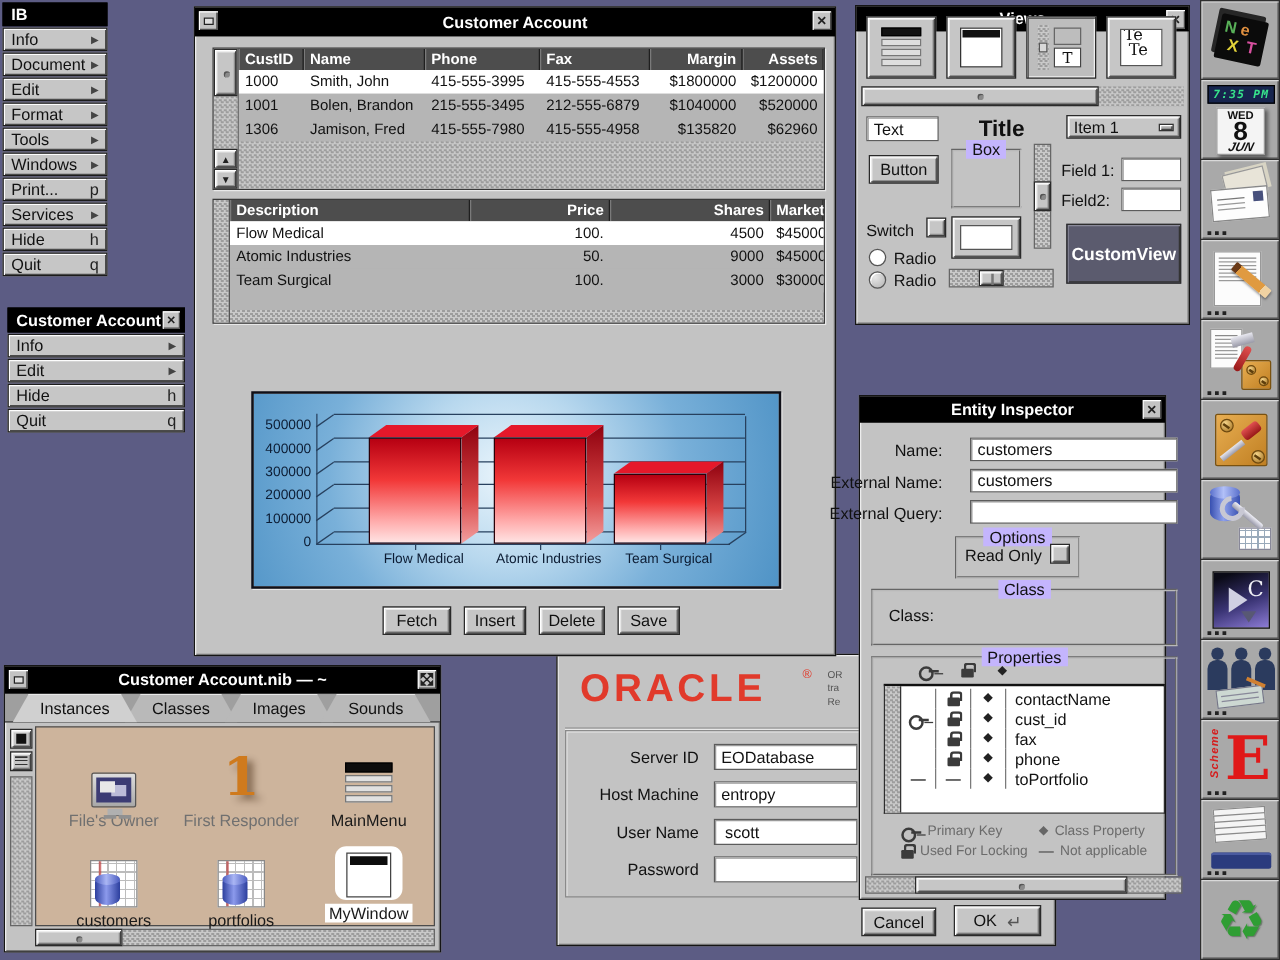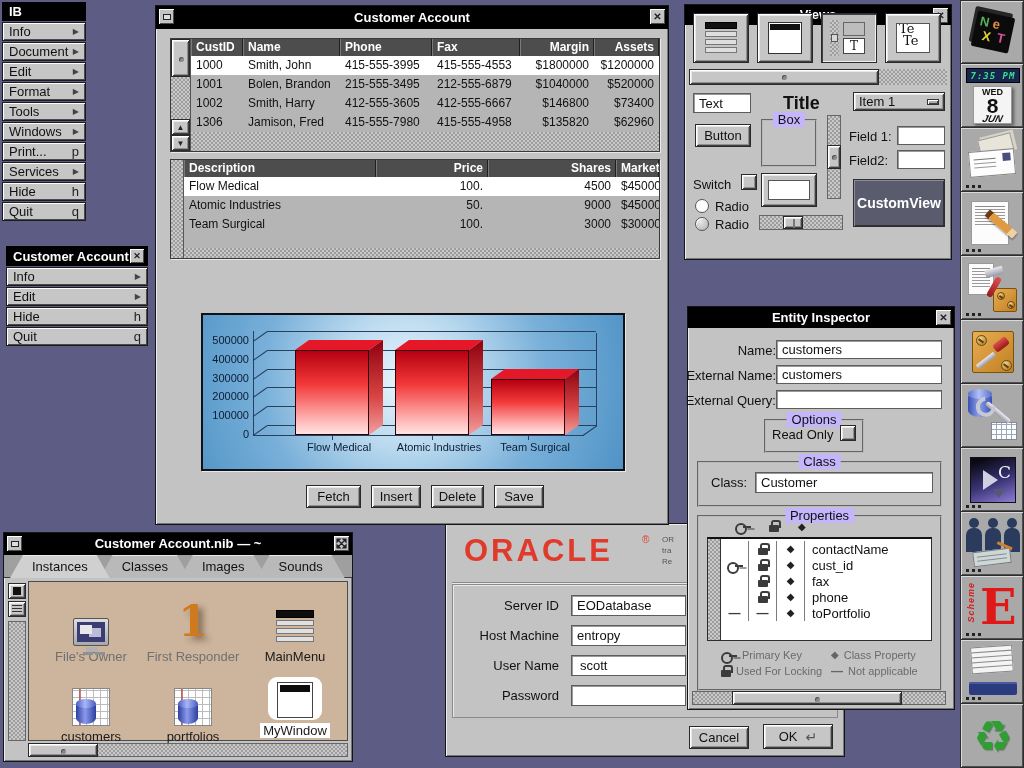--- a/index.html
+++ b/index.html
@@ -364,28 +364,20 @@
       </div>
       <div class="trow">
         <div class="t1c1">1001</div>
           <div class="t1c2">Bolen, Brandon</div>
           <div class="t1c3">215-555-3495</div>
           <div class="t1c4">212-555-6879</div>
           <div class="t1c5">$1040000</div>
           <div class="t1c6">$520000</div>
       </div>
       <div class="trow">
-        <div class="t1c1">1002</div>
-          <div class="t1c2">Smith, Harry</div>
-          <div class="t1c3">412-555-3605</div>
-          <div class="t1c4">412-555-6667</div>
-          <div class="t1c5">$146800</div>
-          <div class="t1c6">$73400</div>
-      </div>
-      <div class="trow">
         <div class="t1c1">1306</div>
           <div class="t1c2">Jamison, Fred</div>
           <div class="t1c3">415-555-7980</div>
           <div class="t1c4">415-555-4958</div>
           <div class="t1c5">$135820</div>
           <div class="t1c6">$62960</div>
       </div>
       <div class="fill dither"></div>
     </div>
   </div>
@@ -587,21 +579,21 @@
   </div>
   <div class="btn up" style="left:243px;top:202px;width:60px;height:23px;">
       <span>Cancel</span>
     </div>
   <div class="btn up" style="left:317px;top:200px;width:70px;height:25px;gap:8px;">
     <span>OK</span>
     <span style="font-size:14px;color:#555;">↵</span>
   </div>
 </div>
 
-<div class="window" style="left:687px;top:306px;width:268px;height:404px;z-index:20;">
+<div class="window" style="left:687px;top:316px;width:246px;height:404px;z-index:20;">
   <div class="tbar">
     <span>Entity Inspector</span>
     <span class="tbtn r">✕</span>
   </div>
   <div class="lbl" style="right:178px;top:36px;">Name:</div>
   <div class="tf" style="left:88px;top:33px;width:166px;height:19px;">
       <span>customers</span>
     </div>
   <div class="lbl" style="right:178px;top:61px;text-align:center;">External Name:</div>
   <div class="tf" style="left:88px;top:58px;width:166px;height:19px;">
@@ -614,23 +606,20 @@
 
   <div class="gbox" style="left:76px;top:112px;width:100px;height:34px;">
     <span class="gbox-lab">Options</span>
     <span class="lbl" style="left:6px;top:6px;">Read Only</span>
     <span class="chk up" style="right:6px;top:4px;"></span>
   </div>
 
   <div class="gbox" style="left:9px;top:154px;width:245px;height:46px;">
     <span class="gbox-lab">Class</span>
     <span class="lbl" style="left:12px;top:12px;">Class:</span>
-    <div class="tf" style="left:56px;top:9px;width:178px;height:21px;">
-        <span>Customer</span>
-      </div>
   </div>
 
   <div class="gbox" style="left:9px;top:208px;width:245px;height:176px;">
     <span class="gbox-lab">Properties</span>
     <span style="position:absolute;left:36px;top:5px;" class="key-ic"></span>
     <span style="position:absolute;left:70px;top:3px;" class="lock-ic"></span>
     <span style="position:absolute;left:99px;top:5px;" class="dia-ic">◆</span>
     <div style="position:absolute;left:8px;top:20px;right:8px;height:104px;background:#fff;border:1px solid #2e2e2e;border-top:2px solid #111;display:flex;">
       <div class="dither" style="width:13px;border-right:1px solid #333;"></div>
       <div style="flex:1;display:flex;flex-direction:column;padding-top:2px;">

